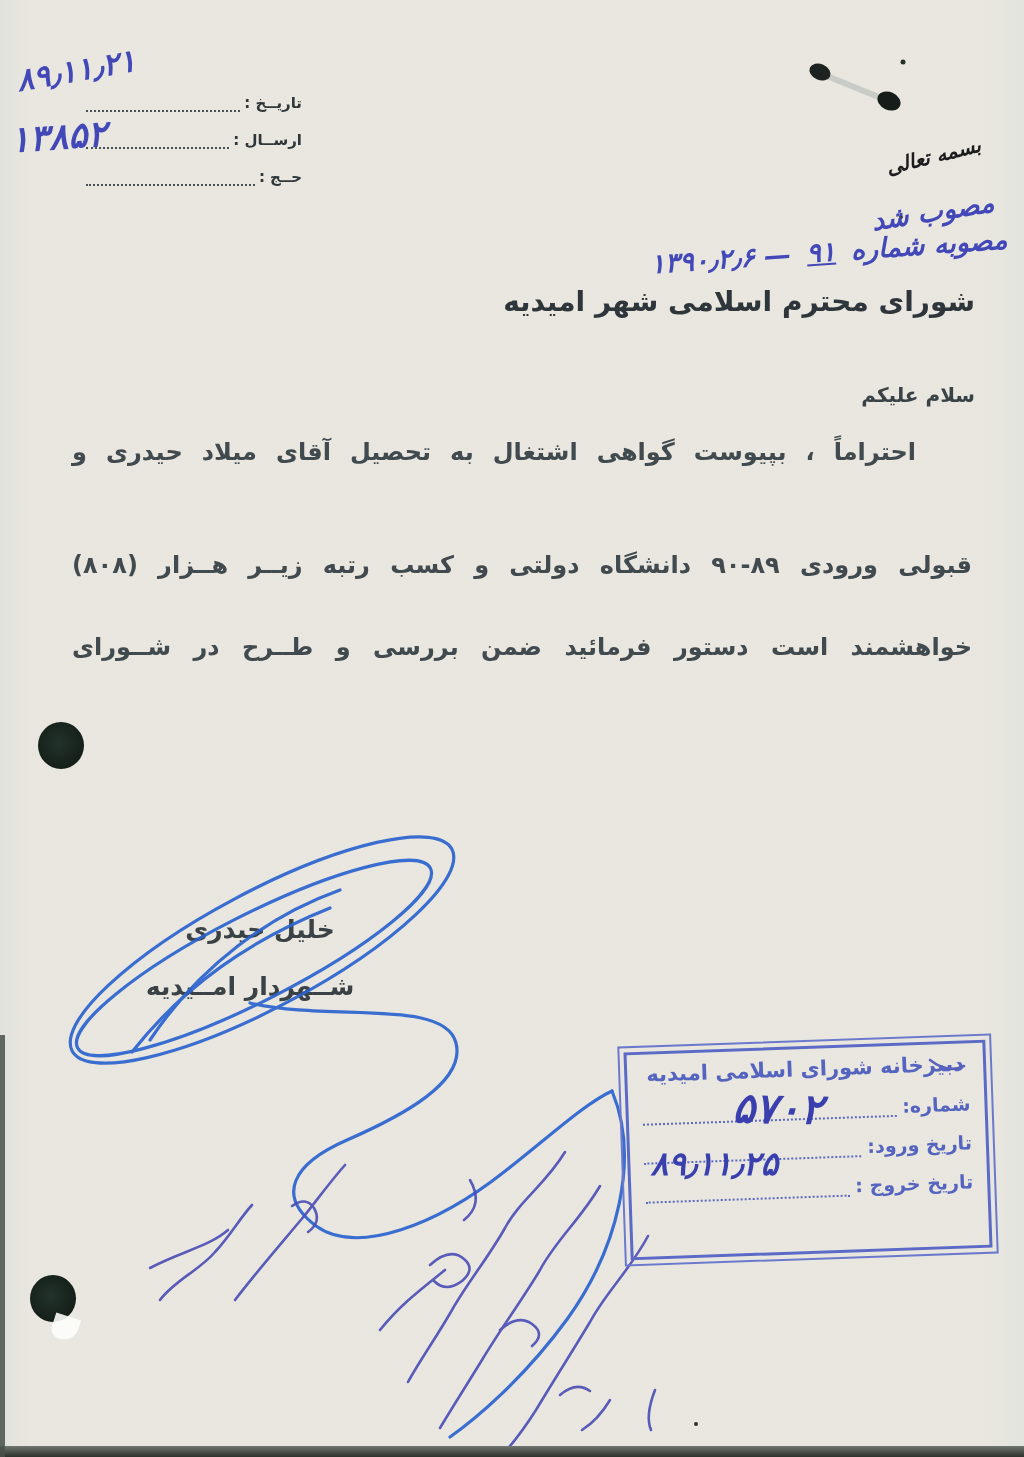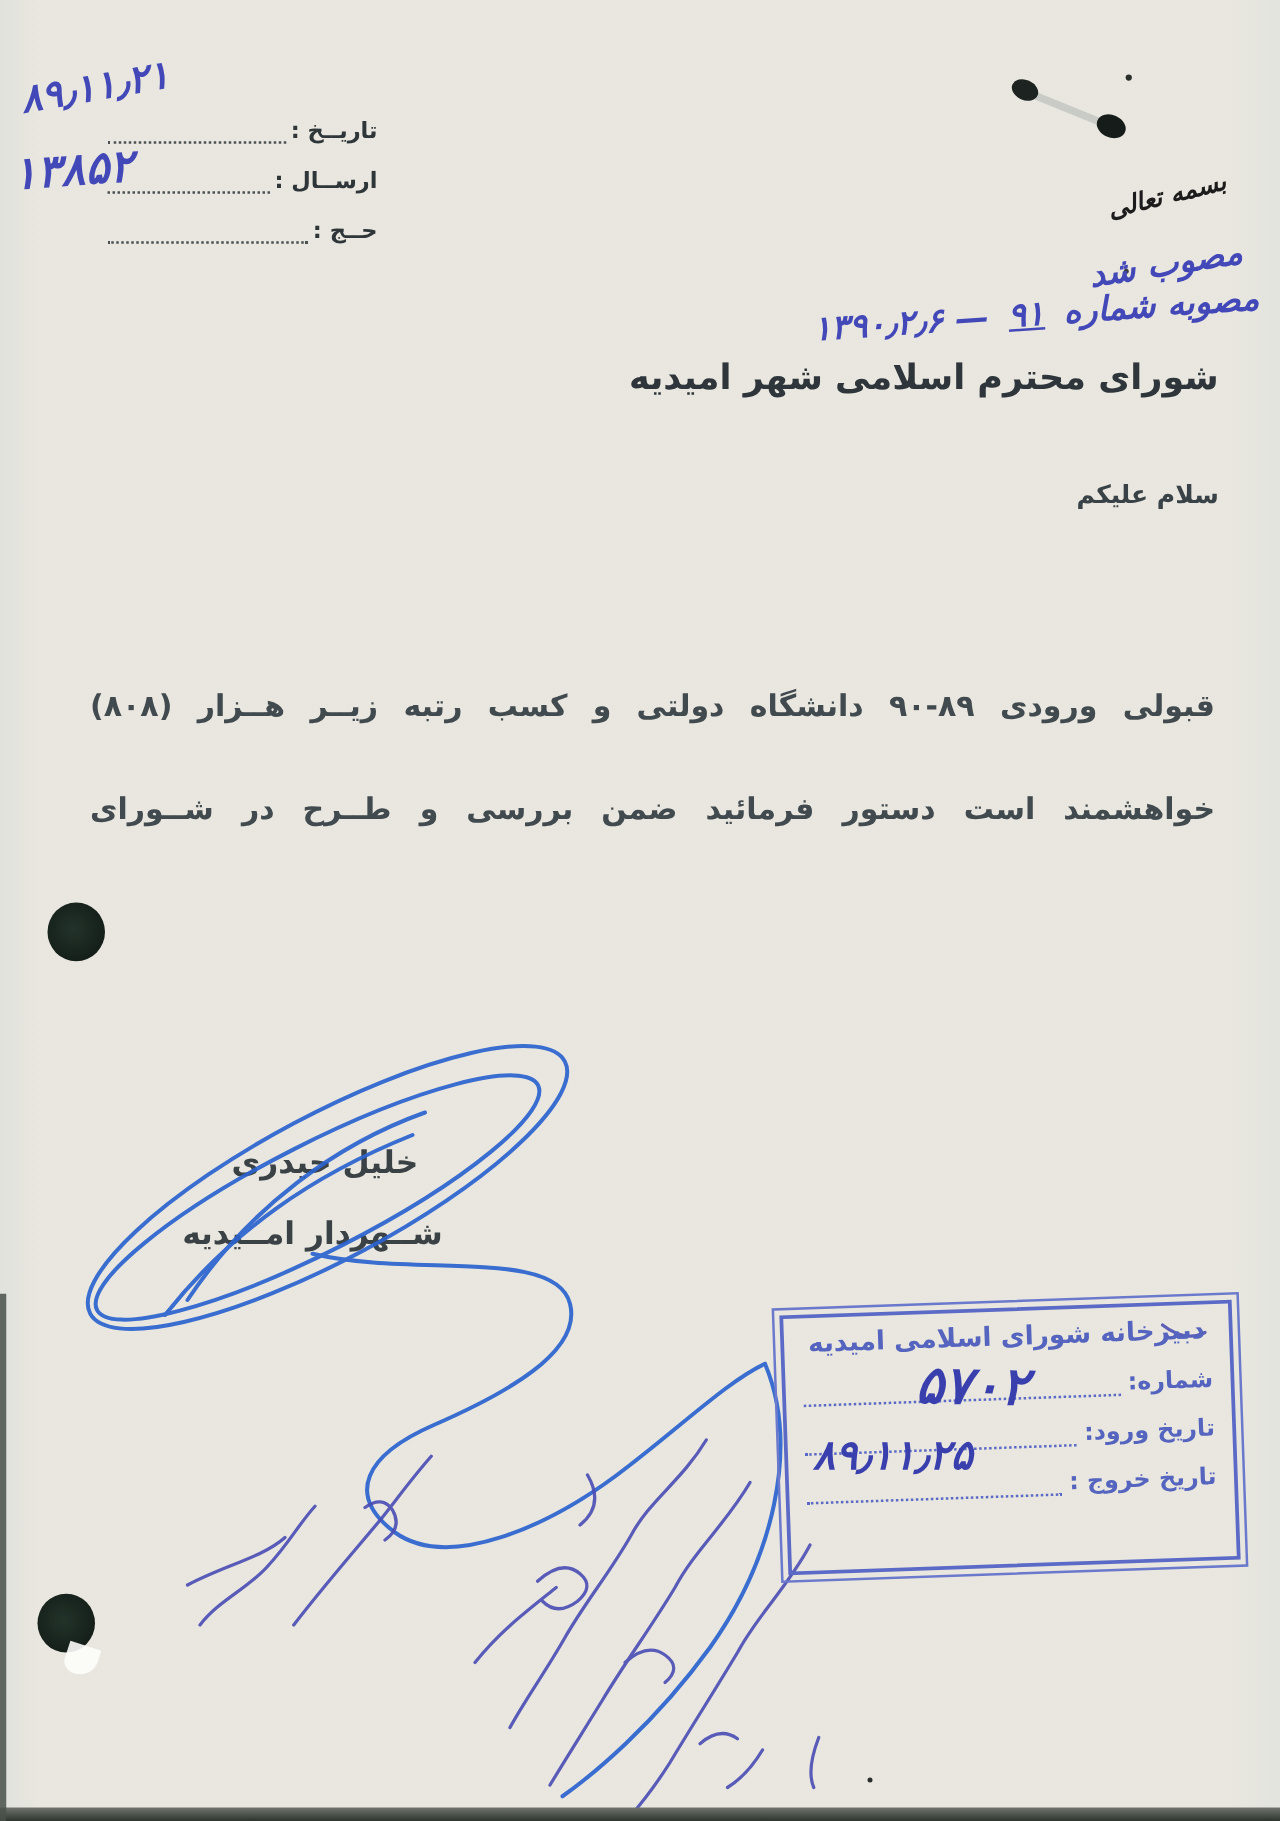--- a/index.html
+++ b/index.html
@@ -16,21 +16,21 @@
   
   .lh{left:365px;top:52px;width:270px;text-align:center;color:#353d3f;}
   .lh .l1{font-size:19px;font-weight:700;margin-bottom:9px;}
   .lh .l2{font-size:21px;font-weight:800;margin-bottom:8px;}
   .lh .l3{font-size:21px;font-weight:800;margin-bottom:7px;}
   .lh .l4{font-size:29px;font-weight:900;letter-spacing:-1px;}
   .lh .orn{margin:8px auto 0;}
   
   .ref{left:86px;top:94px;width:216px;color:#2f3639;}
   .ref .row{display:flex;align-items:flex-end;margin-bottom:19px;}
-  .ref .lbl{font-size:18px;font-weight:800;white-space:nowrap;padding-left:4px;}
+  .ref .lbl{font-size:15px;font-weight:800;white-space:nowrap;padding-left:4px;}
   .ref .dots{flex:1;border-bottom:2px dotted #4a5154;height:14px;}
   .hand{color:#4348b8;font-style:italic;font-weight:600;white-space:nowrap;}
   .hw-date{left:16px;top:52px;font-size:31px;transform:rotate(-10deg);}
   .hw-num{left:10px;top:116px;font-size:36px;transform:rotate(-4deg);letter-spacing:4px;}
   .besm{right:42px;top:144px;color:#1c1c1c;font-size:20px;font-weight:700;font-style:italic;transform:rotate(-14deg);}
   .approved{right:30px;top:196px;font-size:27px;transform:rotate(-9deg);letter-spacing:6px;}
   .resolution{right:16px;top:236px;font-size:27px;transform:rotate(-4deg);white-space:nowrap;}
   .resolution .num{text-decoration:underline;padding:0 6px;}
   
   .recipient{right:49px;top:285px;font-size:28px;font-weight:800;color:#2e363b;}
@@ -104,20 +104,21 @@
   <div class="abs hand resolution">
     <span>مصوبه شماره</span>
     <span class="num">۹۱</span>
     <span>—</span>
     <span>۱۳۹۰٫۲٫۶</span>
   </div>
 
   <div class="abs recipient">شورای محترم اسلامی شهر امیدیه</div>
   <div class="abs salutation">سلام علیکم</div>
 
+  <div class="abs body-line bl1">احتراماً ، بپیوست گواهی اشتغال به تحصیل آقای میلاد حیدری و</div>
   <div class="abs body-line bl2">قبولی ورودی ۸۹-۹۰ دانشگاه دولتی و کسب رتبه زیــر هــزار (۸۰۸)</div>
   <div class="abs body-line bl4">خواهشمند است دستور فرمائید ضمن بررسی و طــرح در شــورای</div>
 
   <div class="abs hole hole1"></div>
   <div class="abs hole hole2"></div>
   <div class="abs tear"></div>
 
   <div class="abs sig-name">خلیل حیدری</div>
   <div class="abs sig-title">شــهردار امــیدیه</div>
 

